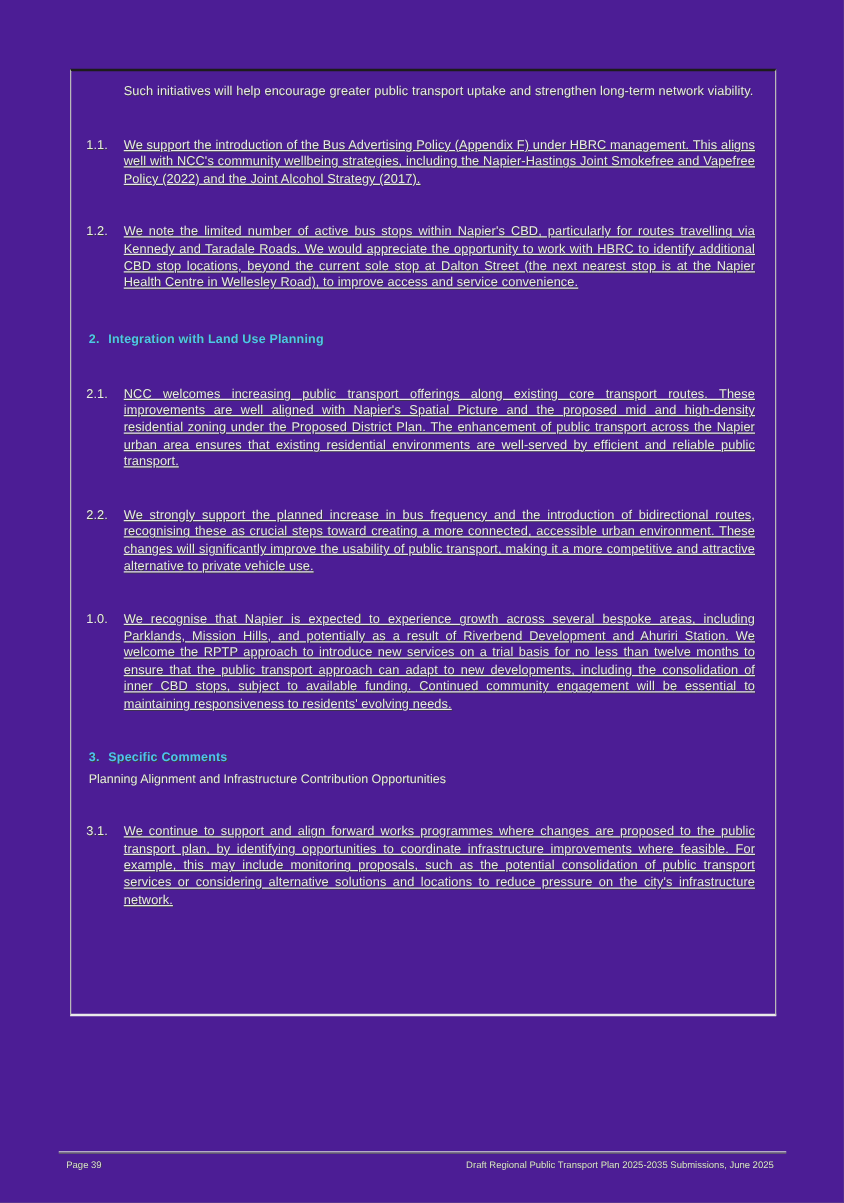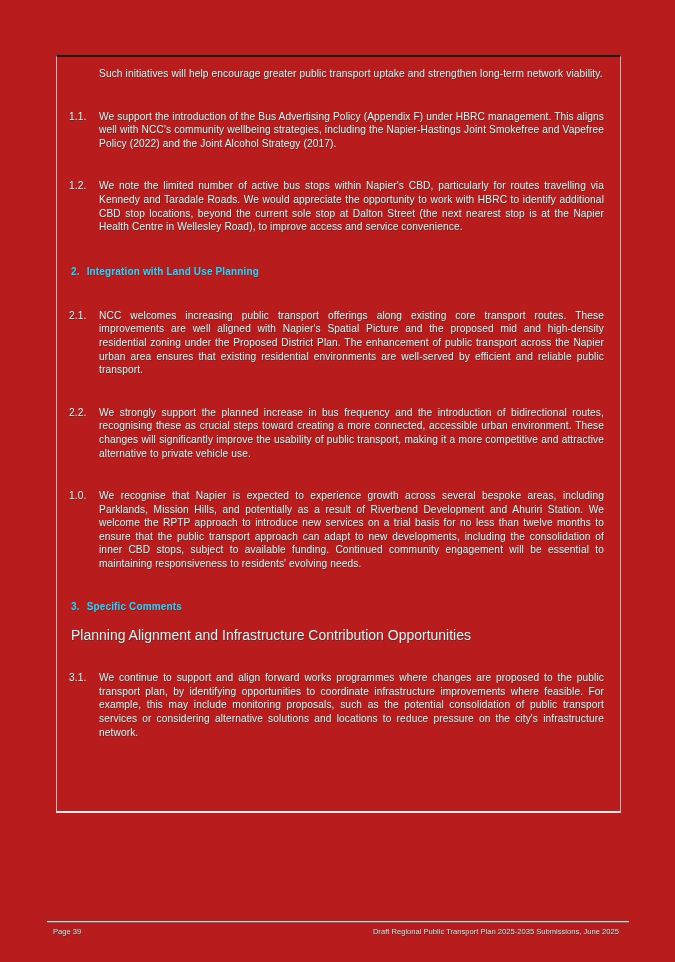--- a/index.html
+++ b/index.html
@@ -16,21 +16,21 @@
     position: relative;
   }
 
   
   #page-sheet {
     position: absolute;
     left: 0;
     top: 0;
     width: 675px;
     height: 962px;
-    background: #b91c1c;
+    background: #4c1d95;
   }
 
   
   #content-frame {
     position: absolute;
     left: 56px;
     top: 55px;
     width: 565px;
     height: 758px;
     box-sizing: border-box;
@@ -66,20 +66,21 @@
   .num-label {
     position: absolute;
     left: 2px;
     top: 0;
     width: 28px;
     text-align: left;
     white-space: nowrap;
   }
   .num-body {
     display: block;
+    text-decoration: underline;
   }
 
   
   .section-heading {
     color: #4ec3f0;
     font-size: 10px;
     font-weight: bold;
     line-height: 16px;
     margin: 28px 0 0 0;
     padding-left: 4px;
@@ -88,23 +89,23 @@
   }
   .section-heading .heading-num {
     margin-right: 7px;
   }
   .section-heading.first-heading {
     margin-top: 30px;
   }
 
   .sub-label {
     color: #e9e9e9;
-    font-size: 14px;
+    font-size: 10px;
     line-height: 13.6px;
-    margin: 14px 0 0 0;
+    margin: 2px 0 0 0;
     padding-left: 4px;
     text-shadow: 0.6px 0.6px 0 #3a3a3a;
     text-align: left;
   }
 
   
   #page-footer {
     position: absolute;
     left: 47px;
     top: 921px;

